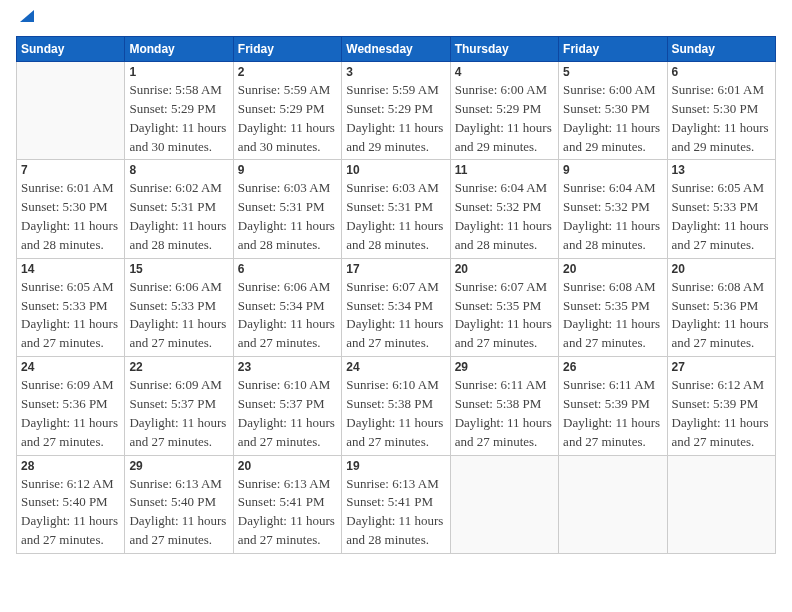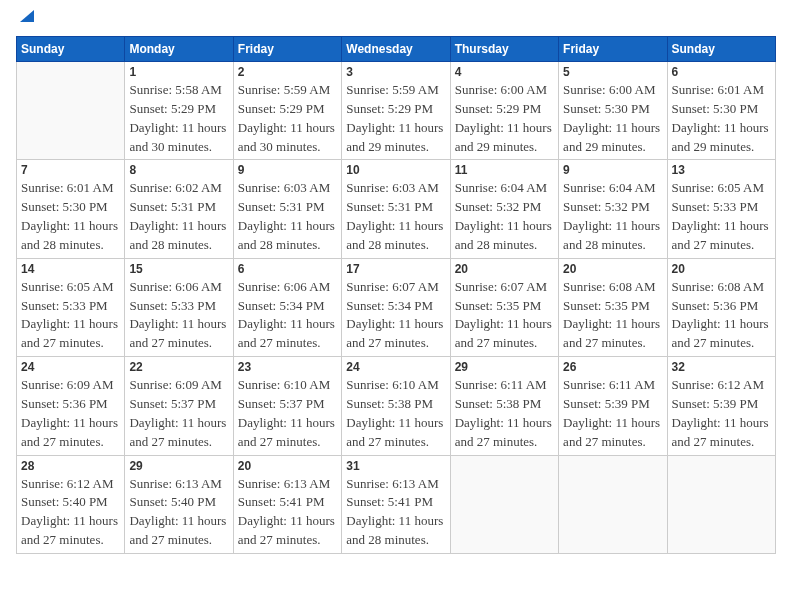--- a/index.html
+++ b/index.html
@@ -234,39 +234,39 @@
           </td>
           <td>
             <span class="day-num">29</span>
             <div class="day-info">Sunrise: 6:11 AM<br>Sunset: 5:38 PM<br>Daylight: 11 hours<br>and 27 minutes.</div>
           </td>
           <td>
             <span class="day-num">26</span>
             <div class="day-info">Sunrise: 6:11 AM<br>Sunset: 5:39 PM<br>Daylight: 11 hours<br>and 27 minutes.</div>
           </td>
           <td>
-            <span class="day-num">32</span>
+            <span class="day-num">27</span>
             <div class="day-info">Sunrise: 6:12 AM<br>Sunset: 5:39 PM<br>Daylight: 11 hours<br>and 27 minutes.</div>
           </td>
         </tr>
         <tr>
           <td>
             <span class="day-num">28</span>
             <div class="day-info">Sunrise: 6:12 AM<br>Sunset: 5:40 PM<br>Daylight: 11 hours<br>and 27 minutes.</div>
           </td>
           <td>
             <span class="day-num">29</span>
             <div class="day-info">Sunrise: 6:13 AM<br>Sunset: 5:40 PM<br>Daylight: 11 hours<br>and 27 minutes.</div>
           </td>
           <td>
             <span class="day-num">20</span>
             <div class="day-info">Sunrise: 6:13 AM<br>Sunset: 5:41 PM<br>Daylight: 11 hours<br>and 27 minutes.</div>
           </td>
           <td>
-            <span class="day-num">31</span>
+            <span class="day-num">19</span>
             <div class="day-info">Sunrise: 6:13 AM<br>Sunset: 5:41 PM<br>Daylight: 11 hours<br>and 28 minutes.</div>
           </td>
           <td class="empty-cell"></td>
           <td class="empty-cell"></td>
           <td class="empty-cell"></td>
         </tr>
       </tbody>
   </table>
 </div>
 

